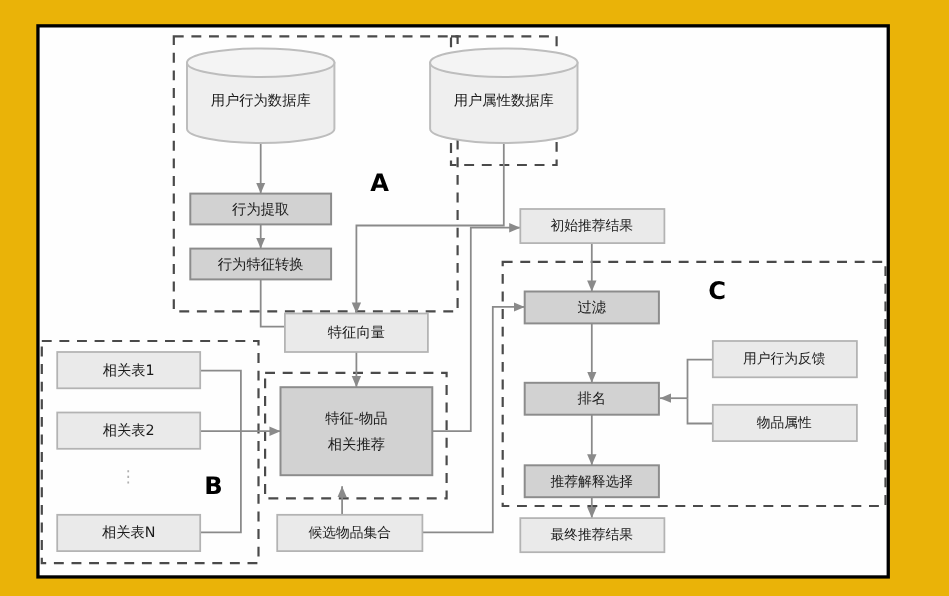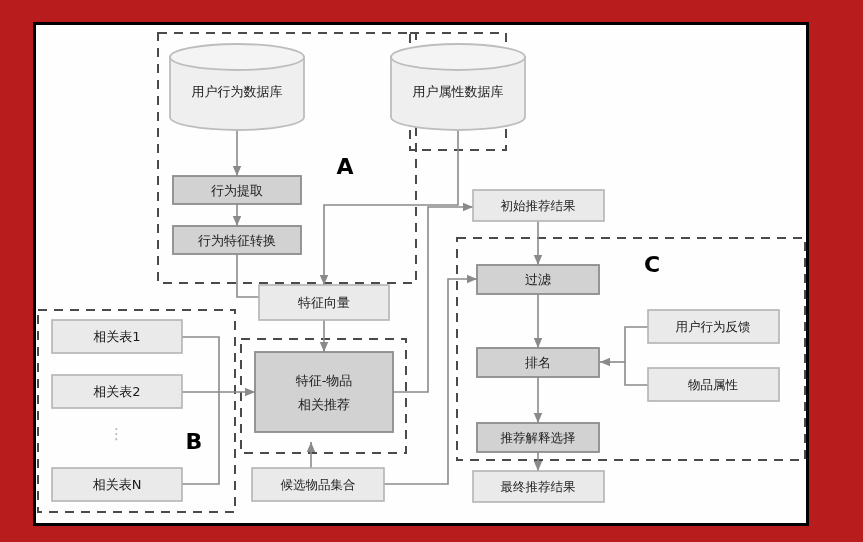--- a/index.html
+++ b/index.html
@@ -1,17 +1,17 @@
 <!DOCTYPE html>
 <html><head>
 <meta charset="utf-8">
 <style>
   html,body{margin:0;padding:0;background:#ffffff;}
   body{font-family:"Liberation Sans","DejaVu Sans",sans-serif;}
-  #stage{position:relative;width:863px;height:542px;background:#b91c1c;overflow:hidden;}
+  #stage{position:relative;width:863px;height:542px;background:#eab308;overflow:hidden;}
   svg{display:block;}
   .bx-label{font-family:"DejaVu Sans","Liberation Sans",sans-serif;font-size:13px;fill:#1a1a1a;text-anchor:middle;dominant-baseline:middle;}
   .bx-label-sm{font-size:12.5px;}
   .grp-label{font-family:"DejaVu Sans","Liberation Sans",sans-serif;font-size:22px;font-weight:bold;fill:#000000;text-anchor:middle;dominant-baseline:middle;}
 </style>
 </head>
 <body>
 
 <div id="stage">
 <svg width="863" height="542" viewBox="0 0 863 542" xmlns="http://www.w3.org/2000/svg">

